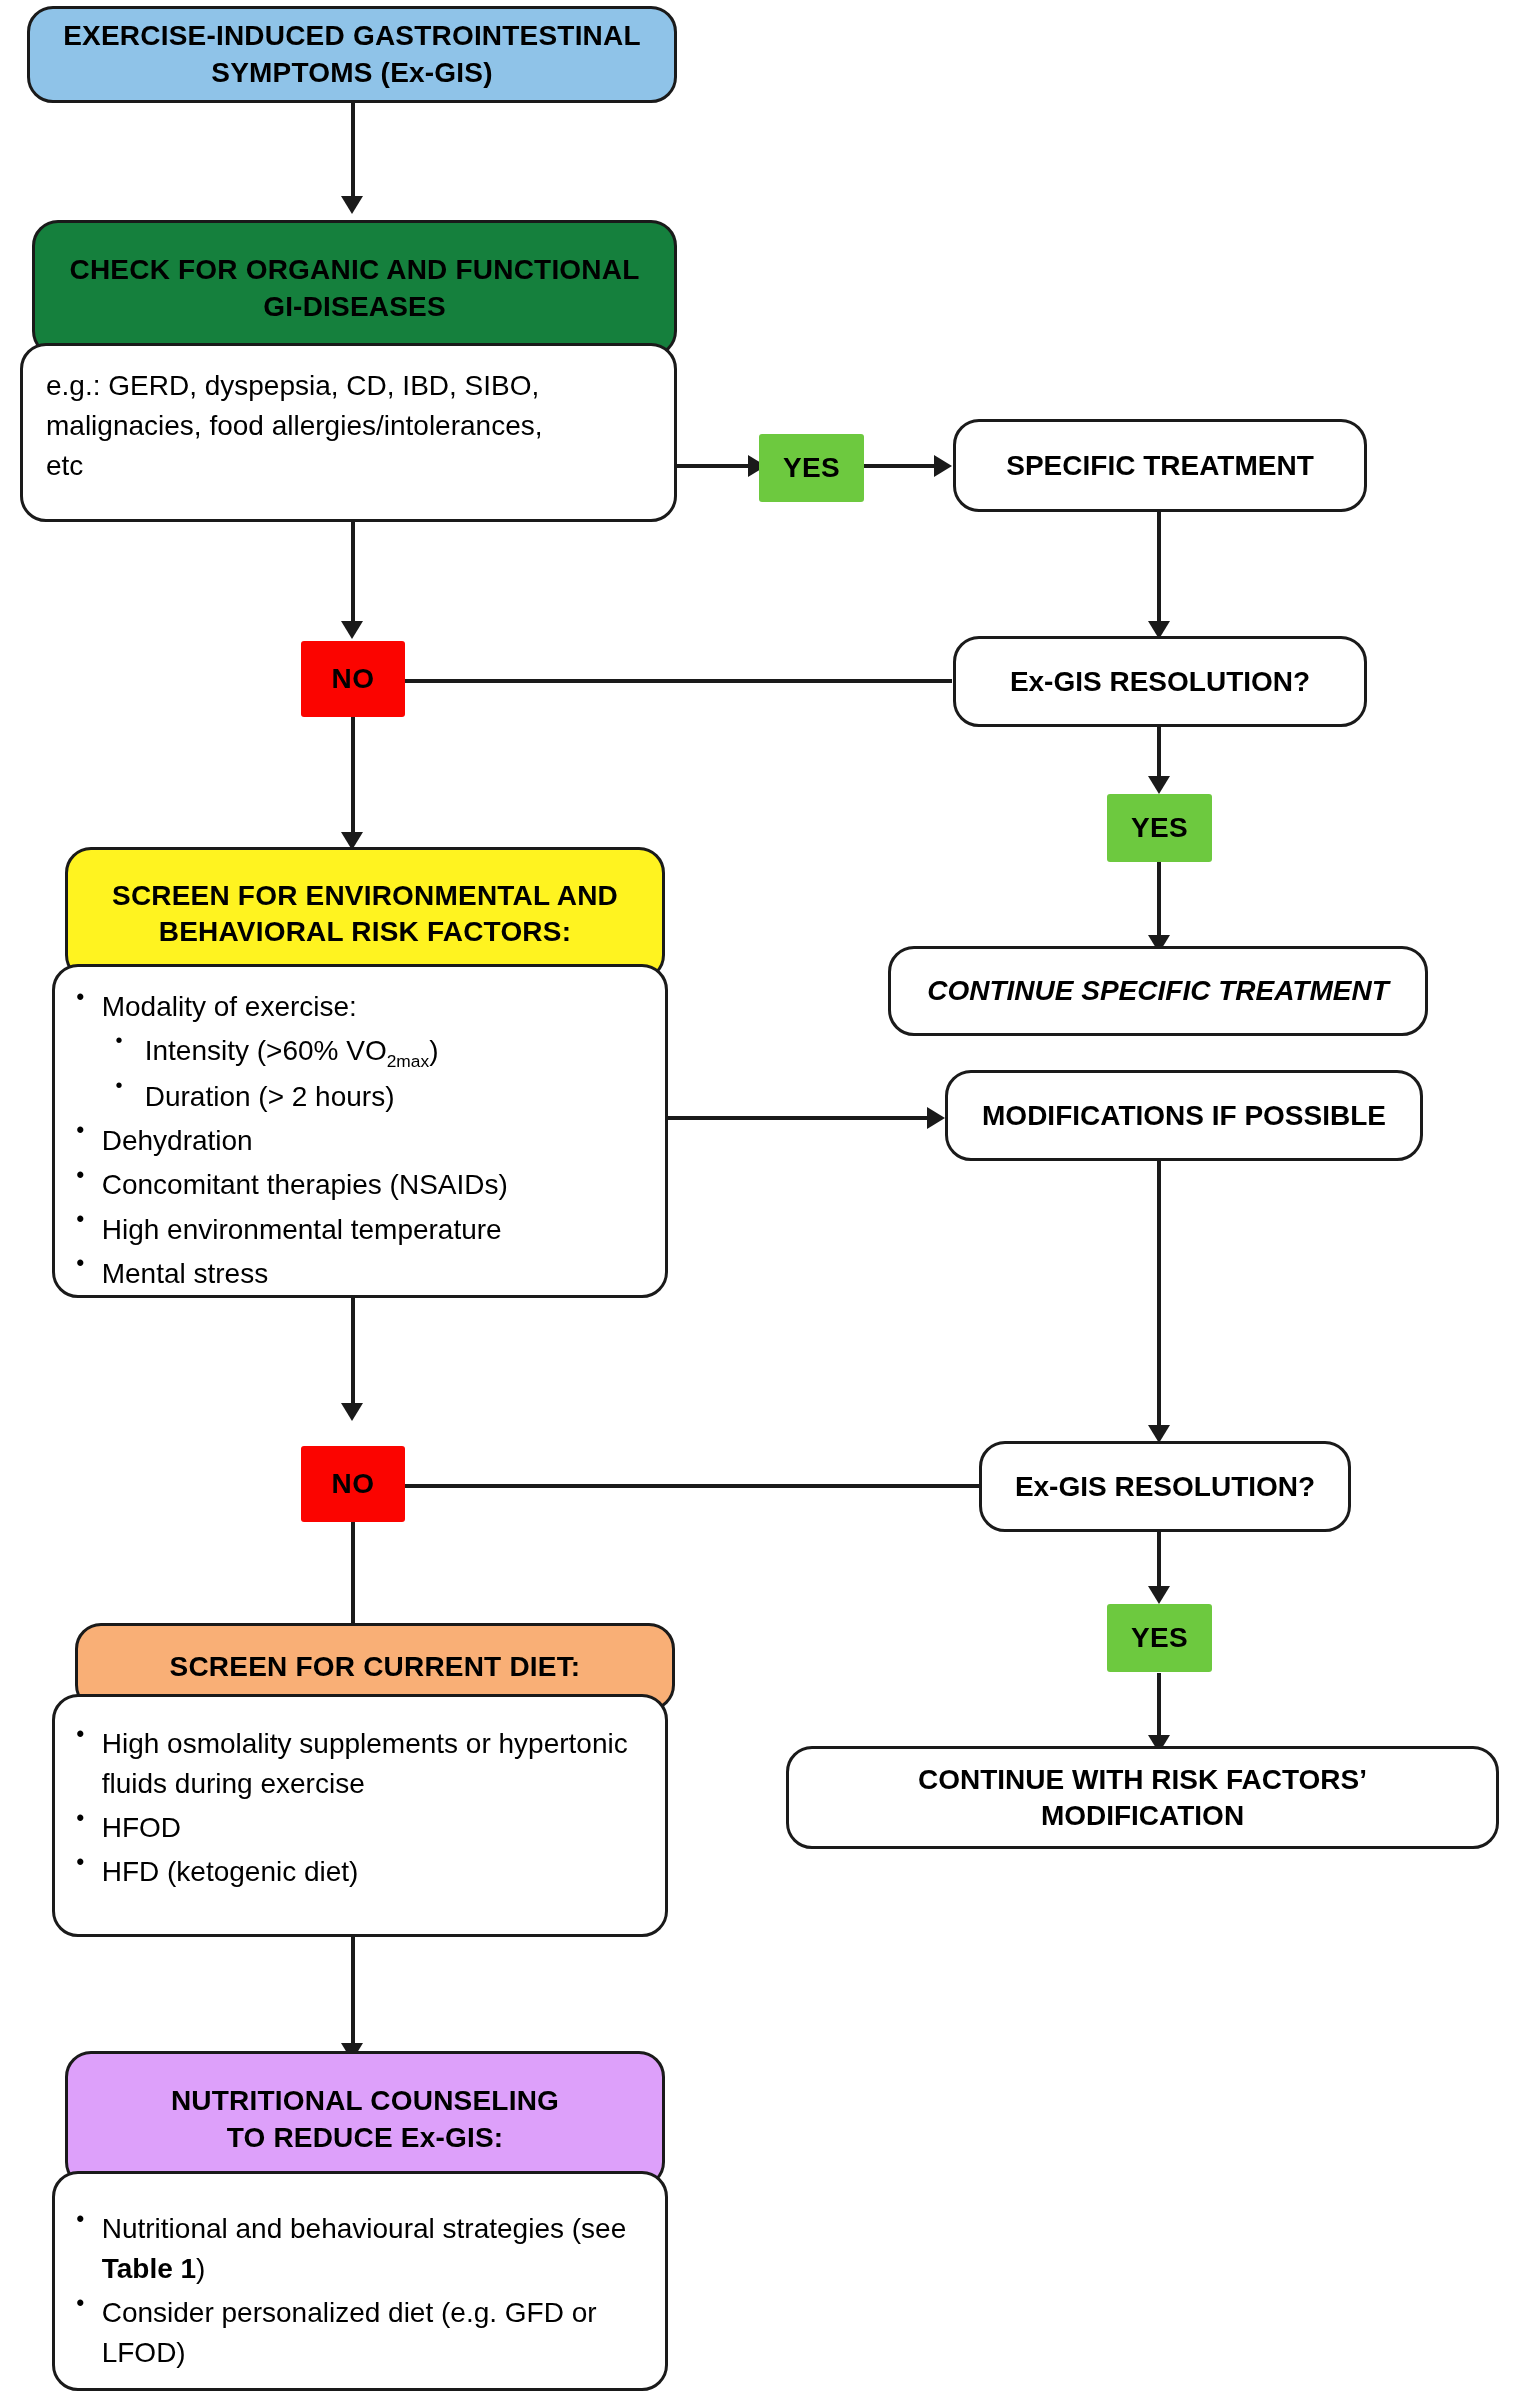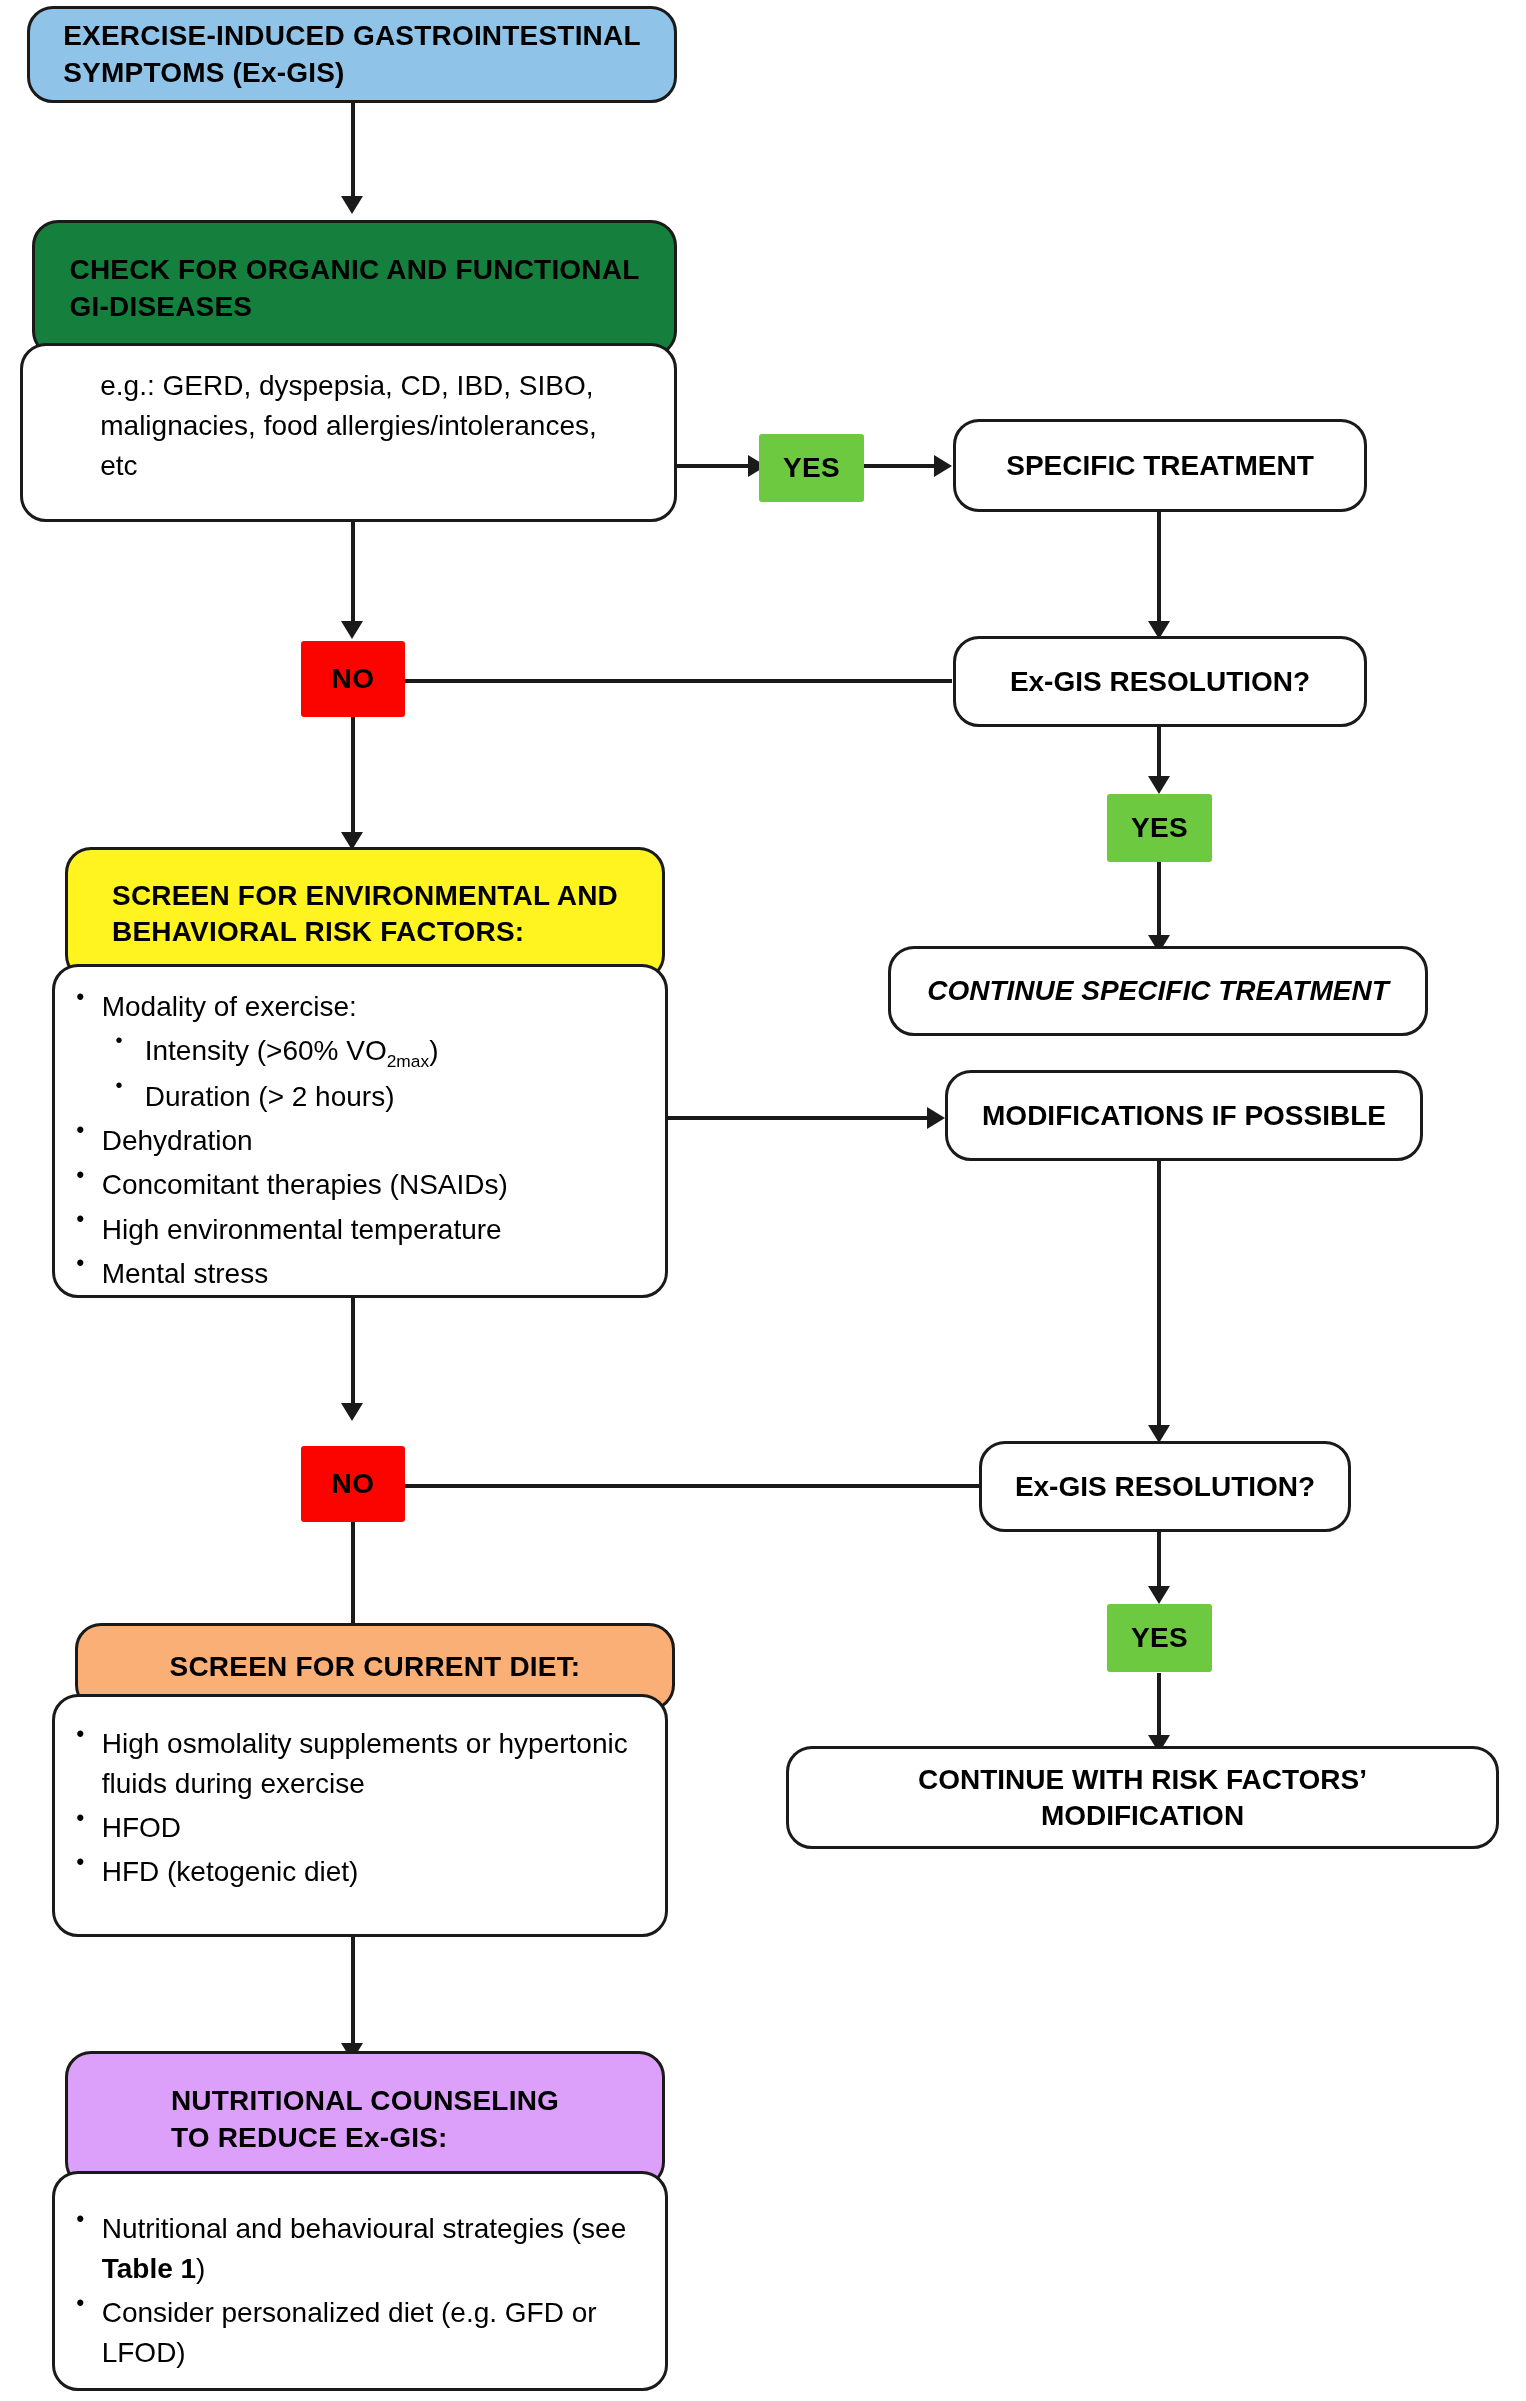--- a/index.html
+++ b/index.html
@@ -28,21 +28,21 @@
     line-height:1.28;
   }
   .cap{            
     position:absolute;
     box-sizing:border-box;
     border:3.8px solid #1a1a1a;
     border-radius:26px;
     display:flex;
     align-items:center;
     justify-content:center;
-    text-align:left;
+    text-align:center;
     font-weight:700;
     letter-spacing:0.2px;
     line-height:1.3;
   }
   .body-box{       
     position:absolute;
     box-sizing:border-box;
     border:3.8px solid #1a1a1a;
     border-radius:26px;
     background:#ffffff;
@@ -135,21 +135,21 @@
 
   <div class="ln lnv" style="left:351px;top:103px;width:3.8px;height:99px;"></div>
   <div class="arr arr-down" style="left:341px;top:196px;"></div>
 
   <div class="cap" style="left:32px;top:220px;width:645px;height:137px;background:#15803d;font-size:28px;">
     <div>
       <div>CHECK FOR ORGANIC AND FUNCTIONAL</div>
       <div>GI-DISEASES</div>
     </div>
   </div>
-  <div class="body-box" style="left:20px;top:343px;width:657px;height:179px;font-size:28px;padding:20px 23px;justify-content:center;">
+  <div class="body-box" style="left:20px;top:343px;width:657px;height:179px;font-size:28px;padding:20px 23px;">
     <div>
       <div>e.g.: GERD, dyspepsia, CD, IBD, SIBO,</div>
       <div>malignacies, food allergies/intolerances,</div>
       <div>etc</div>
     </div>
   </div>
 
   <div class="ln lnh" style="left:675px;top:464px;width:82px;height:3.8px;"></div>
   <div class="arr arr-right" style="left:748px;top:455px;"></div>
 

